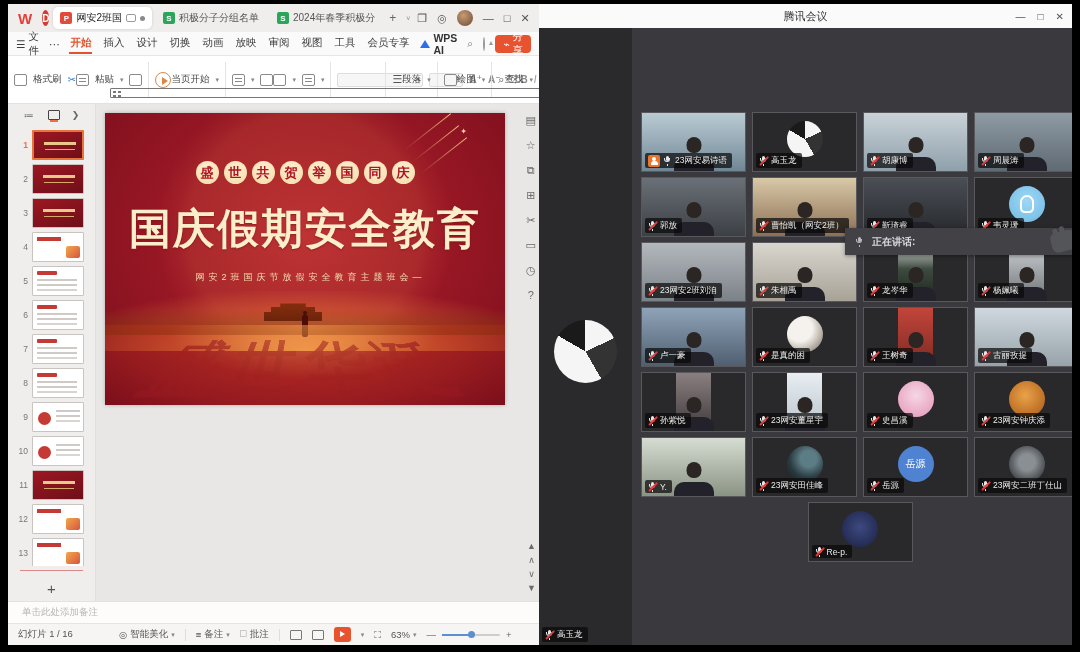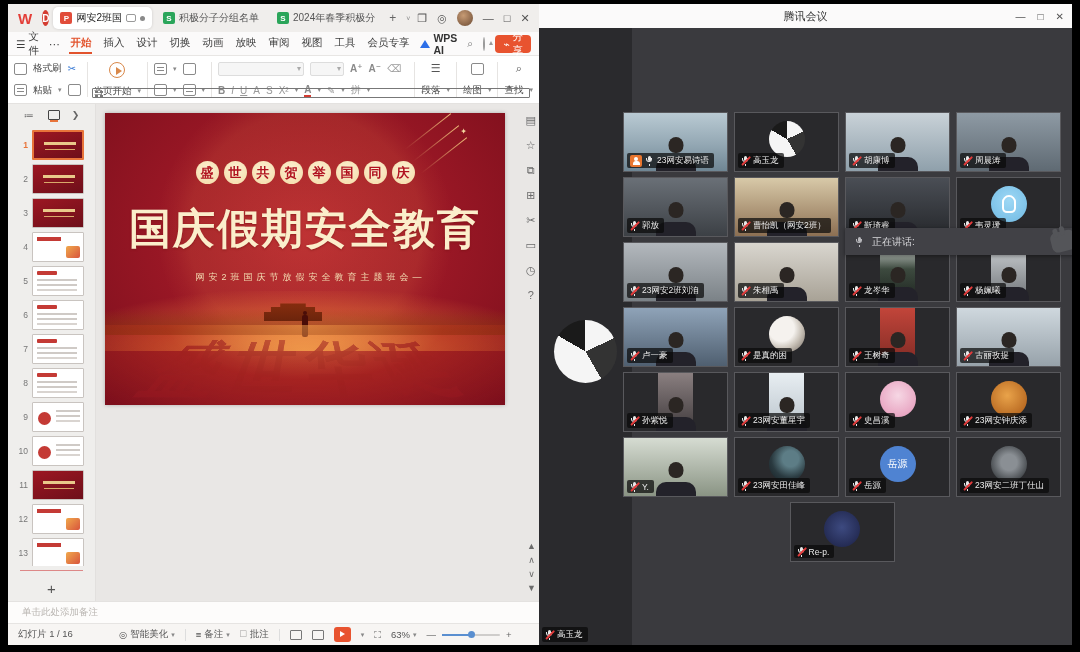--- a/index.html
+++ b/index.html
@@ -26,21 +26,21 @@
   .menu-file{display:flex;align-items:center;gap:3px;}
   .menu-item{padding:2px 1px;white-space:nowrap;}
   .menu-item.active{color:#e2532d;font-weight:bold;border-bottom:2px solid #e2532d;}
   .wpsai{display:flex;align-items:center;gap:3px;font-weight:bold;color:#333;}
   .ai-tri{width:0;height:0;border-left:5px solid transparent;border-right:5px solid transparent;border-bottom:8px solid #2c6fe8;}
   .share-btn{margin-left:auto;background:#e8532f;color:#fff;border-radius:4px;height:18px;display:flex;align-items:center;gap:3px;padding:0 8px;font-size:10.5px;}
   .sync-ic{width:14px;height:14px;border-radius:50%;border:1px solid #9a9a9a;position:relative;}
   .sync-ic::after{content:"";position:absolute;left:4.5px;top:3px;border-left:2px solid transparent;border-right:2px solid transparent;border-bottom:4px solid #9a9a9a;}
 
   .ribbon{height:48px;background:#fff;border-bottom:1px solid #e4e2e0;display:flex;align-items:stretch;padding:2px 6px;gap:6px;flex:0 0 auto;font-size:9.5px;color:#444;}
-  .rgroup{display:flex;flex-direction:column;justify-content:space-around;}
+  .rgroup{display:flex;flex-direction:row;justify-content:space-around;}
   .rrow{display:flex;align-items:center;gap:6px;}
   .rdiv{width:1px;background:#e6e4e2;margin:4px 0;}
   .rlab{white-space:nowrap;color:#444;}
   .icb{width:13px;height:12px;border:1px solid #8a8a8a;border-radius:2px;display:inline-block;position:relative;}
   .icb.lines::after{content:"";position:absolute;left:2px;top:3px;width:7px;height:1px;background:#8a8a8a;box-shadow:0 3px 0 #8a8a8a;}
   .scis{font-size:10px;color:#3a7bd5;}
   .playc{width:16px;height:16px;border:1px solid #d9884a;border-radius:50%;position:relative;margin:0 auto;}
   .playc::after{content:"";position:absolute;left:5.5px;top:4px;border-top:4px solid transparent;border-bottom:4px solid transparent;border-left:6px solid #d9884a;}
   .fbox{border:1px solid #ddd;background:#f6f6f6;border-radius:2px;height:14px;display:flex;align-items:center;justify-content:flex-end;color:#aaa;font-size:8px;padding:0 2px;}
   .fmt{display:flex;gap:6px;align-items:center;color:#9a9a9a;font-size:10px;}
@@ -108,40 +108,40 @@
   .track::after{content:"";position:absolute;left:26px;top:-2.5px;width:7px;height:7px;border-radius:50%;background:#5a8fd0;}
 
   
   .meet{position:absolute;left:539px;top:4px;width:533px;height:641px;background:#3a3a3e;overflow:hidden;}
   .meet-titlebar{height:24px;background:#fbfafa;display:flex;align-items:center;justify-content:center;position:relative;font-size:11px;color:#333;}
   .meet-ctl{position:absolute;right:8px;top:0;height:24px;display:flex;align-items:center;gap:12px;color:#555;font-size:10px;}
   .meet-body{position:absolute;left:0;top:24px;right:0;bottom:0;background:#3a3a3e;}
   .speaker-pane{position:absolute;left:0;top:0;width:93px;bottom:0;background:#2a2a2d;}
   .speaker-ava{position:absolute;left:15px;top:292px;width:63px;height:63px;border-radius:50%;overflow:hidden;}
   .self-pill{position:absolute;left:5px;bottom:9px;}
-  .grid{position:absolute;left:84px;top:84px;width:438px;display:flex;flex-wrap:wrap;gap:5px 6px;justify-content:center;}
+  .grid{position:absolute;left:102px;top:84px;width:438px;display:flex;flex-wrap:wrap;gap:5px 6px;justify-content:center;}
   .tile{position:relative;width:105px;height:60px;background:#29292c;border:1px solid #59595d;overflow:hidden;}
   .vid{position:absolute;inset:0;}
   .vid.strip{left:33%;right:33%;}
   .fig{position:absolute;left:50%;bottom:0;transform:translateX(-50%);width:44px;height:34px;}
   .fig::before{content:"";position:absolute;left:50%;top:0;transform:translateX(-50%);width:15px;height:16px;border-radius:50% 50% 45% 45%;background:#2b2623;}
   .fig::after{content:"";position:absolute;left:50%;bottom:-4px;transform:translateX(-50%);width:40px;height:18px;border-radius:10px 10px 0 0;background:#23222a;}
   .ava{position:absolute;left:50%;top:50%;transform:translate(-50%,-58%);width:36px;height:36px;border-radius:50%;display:flex;align-items:center;justify-content:center;color:#fff;font-size:10px;overflow:hidden;}
   .pill{position:absolute;left:3px;bottom:3px;background:rgba(10,10,10,.72);border-radius:2px;display:flex;align-items:center;gap:3px;padding:1.5px 5px 1.5px 3px;max-width:96%;}
   .pill .nm{color:#ececec;font-size:8.5px;white-space:nowrap;overflow:hidden;text-overflow:ellipsis;}
   .micw{position:relative;width:9px;height:10px;flex:0 0 auto;}
   .micw .b{position:absolute;left:3px;top:0;width:3px;height:5px;background:#e8e8e8;border-radius:1.5px;}
   .micw .c{position:absolute;left:1px;top:2.5px;width:6px;height:4px;border:1px solid #e8e8e8;border-top:none;border-radius:0 0 4px 4px;}
   .micw .s{position:absolute;left:4px;bottom:0;width:1px;height:2px;background:#e8e8e8;}
   .micw.muted .x{position:absolute;left:-1px;top:4px;width:12px;height:1.6px;background:#e23b3b;transform:rotate(-45deg);border-radius:1px;}
   .micw.gray .b,.micw.gray .s{background:#b9b9bd;} .micw.gray .c{border-color:#b9b9bd;}
   .pbadge{width:12px;height:12px;background:#e8762f;border-radius:2px;position:relative;flex:0 0 auto;}
   .pbadge::before{content:"";position:absolute;left:4px;top:2px;width:4px;height:4px;border-radius:50%;background:#fff;}
   .pbadge::after{content:"";position:absolute;left:2.5px;top:6.5px;width:7px;height:4px;border-radius:3px 3px 0 0;background:#fff;}
-  .speaking{position:absolute;left:306px;top:200px;width:234px;height:27px;background:#414146;display:flex;align-items:center;gap:8px;padding:0 10px;z-index:6;color:#d9d9dc;font-size:10px;box-shadow:0 1px 4px rgba(0,0,0,.4);}
+  .speaking{position:absolute;left:306px;top:200px;width:234px;height:27px;background:#414146;display:flex;align-items:center;gap:8px;padding:0 10px;z-index:6;color:#d9d9dc;font-size:10px;box-shadow:0 1px 4px rgba(0,0,0,.4);font-weight:bold;}
   .hand{position:absolute;right:2px;top:3px;width:26px;height:20px;background:#57585c;border-radius:6px 8px 2px 6px;transform:rotate(-14deg);opacity:.9;}
   .hand::before{content:"";position:absolute;left:4px;top:-4px;width:5px;height:9px;border-radius:3px;background:#57585c;box-shadow:7px -1px 0 #57585c;}
 </style>
 </head>
 <body>
 
 <div class="screen">
 
   <div class="wps">
 

